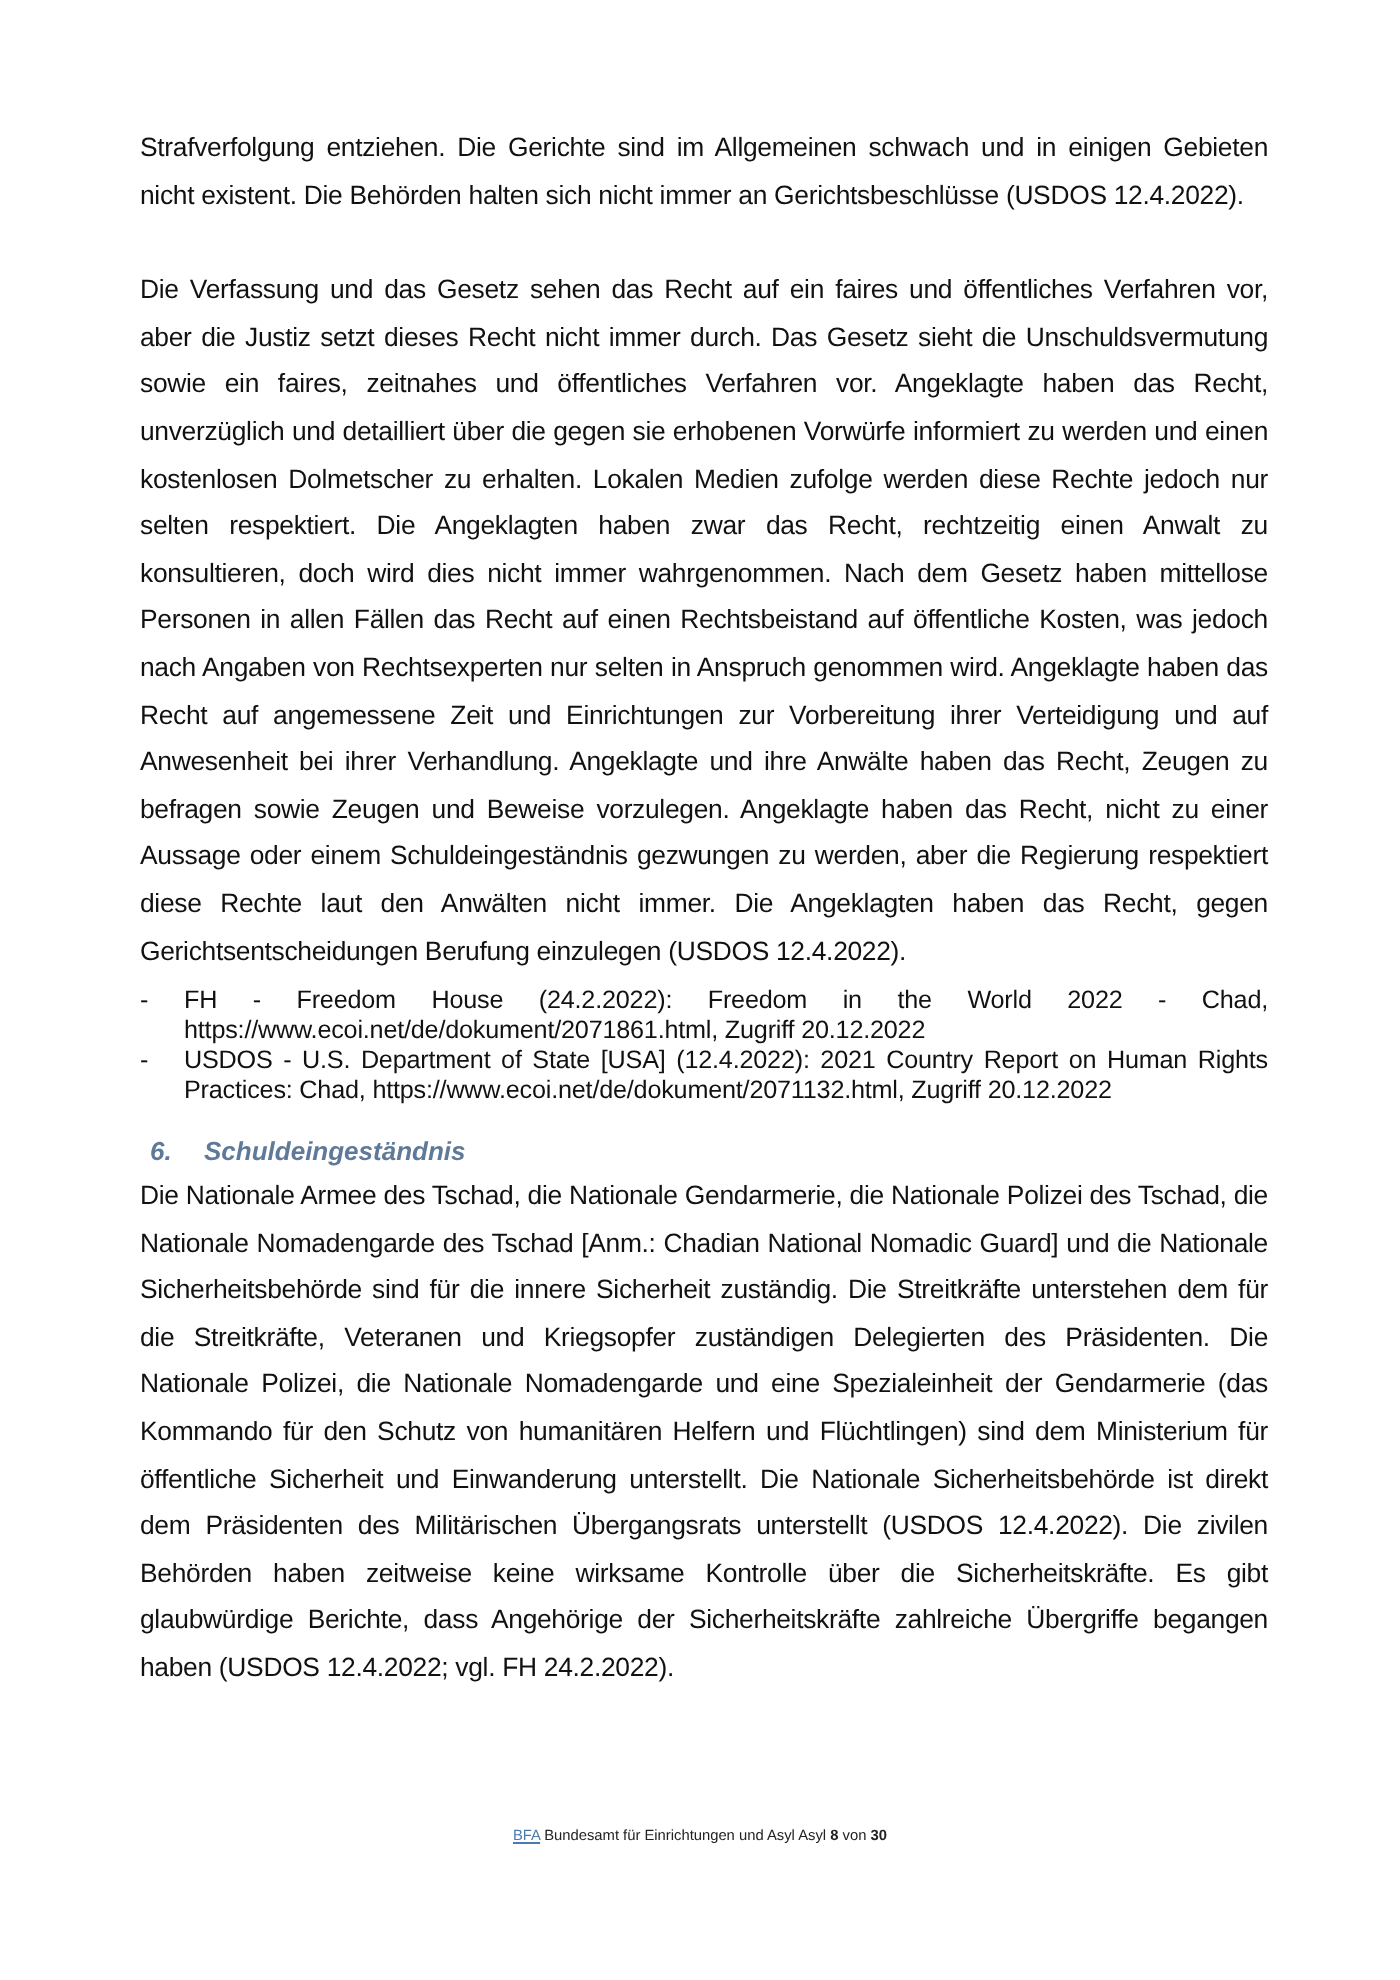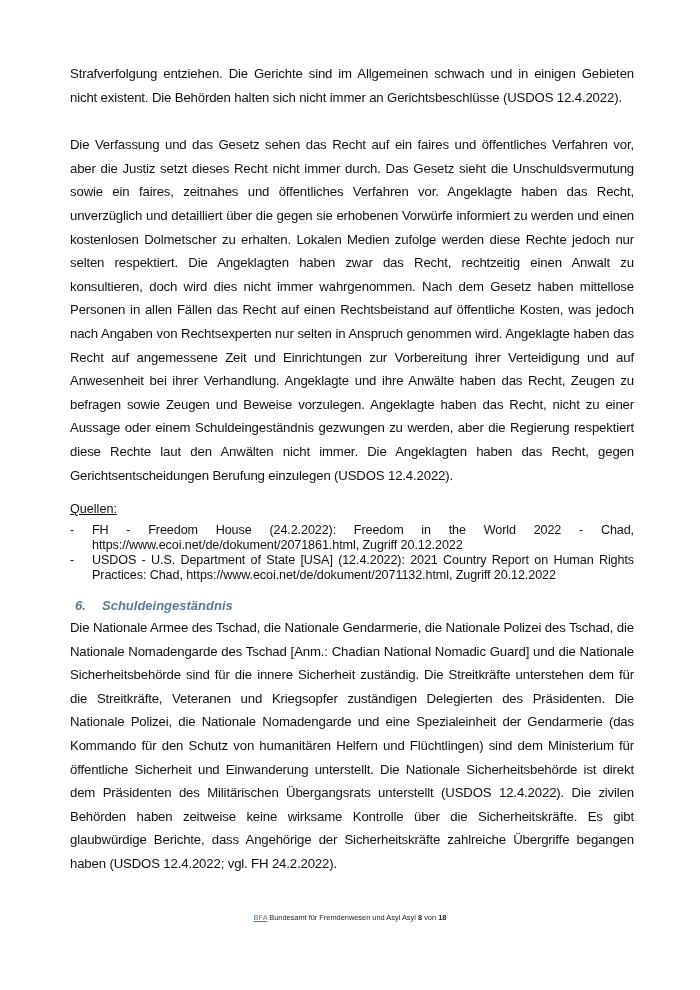--- a/index.html
+++ b/index.html
@@ -86,21 +86,20 @@
 </head>
 <body>
 
 <div class="page">
   <div class="content">
 
     <p class="body-para">Strafverfolgung entziehen. Die Gerichte sind im Allgemeinen schwach und in einigen Gebieten nicht existent. Die Behörden halten sich nicht immer an Gerichtsbeschlüsse (USDOS 12.4.2022).</p>
     <div class="gap-para"></div>
     <p class="body-para">Die Verfassung und das Gesetz sehen das Recht auf ein faires und öffentliches Verfahren vor, aber die Justiz setzt dieses Recht nicht immer durch. Das Gesetz sieht die Unschuldsvermutung sowie ein faires, zeitnahes und öffentliches Verfahren vor. Angeklagte haben das Recht, unverzüglich und detailliert über die gegen sie erhobenen Vorwürfe informiert zu werden und einen kostenlosen Dolmetscher zu erhalten. Lokalen Medien zufolge werden diese Rechte jedoch nur selten respektiert. Die Angeklagten haben zwar das Recht, rechtzeitig einen Anwalt zu konsultieren, doch wird dies nicht immer wahrgenommen. Nach dem Gesetz haben mittellose Personen in allen Fällen das Recht auf einen Rechtsbeistand auf öffentliche Kosten, was jedoch nach Angaben von Rechtsexperten nur selten in Anspruch genommen wird. Angeklagte haben das Recht auf angemessene Zeit und Einrichtungen zur Vorbereitung ihrer Verteidigung und auf Anwesenheit bei ihrer Verhandlung. Angeklagte und ihre Anwälte haben das Recht, Zeugen zu befragen sowie Zeugen und Beweise vorzulegen. Angeklagte haben das Recht, nicht zu einer Aussage oder einem Schuldeingeständnis gezwungen zu werden, aber die Regierung respektiert diese Rechte laut den Anwälten nicht immer. Die Angeklagten haben das Recht, gegen Gerichtsentscheidungen Berufung einzulegen (USDOS 12.4.2022).</p>
 
-    <div class="sources-heading">Quellen:</div>
     <ul class="sources">
       <li>
         <span class="dash">-</span>
         <span>FH - Freedom House (24.2.2022): Freedom in the World 2022 - Chad, https://www.ecoi.net/de/dokument/2071861.html, Zugriff 20.12.2022</span>
       </li>
       <li>
         <span class="dash">-</span>
         <span>USDOS - U.S. Department of State [USA] (12.4.2022): 2021 Country Report on Human Rights Practices: Chad, https://www.ecoi.net/de/dokument/2071132.html, Zugriff 20.12.2022</span>
       </li>
     </ul>
@@ -108,19 +107,19 @@
     <div class="section-heading">
       <span class="num">6.</span>
       <span>Schuldeingeständnis</span>
     </div>
     <p class="body-para section-para">Die Nationale Armee des Tschad, die Nationale Gendarmerie, die Nationale Polizei des Tschad, die Nationale Nomadengarde des Tschad [Anm.: Chadian National Nomadic Guard] und die Nationale Sicherheitsbehörde sind für die innere Sicherheit zuständig. Die Streitkräfte unterstehen dem für die Streitkräfte, Veteranen und Kriegsopfer zuständigen Delegierten des Präsidenten. Die Nationale Polizei, die Nationale Nomadengarde und eine Spezialeinheit der Gendarmerie (das Kommando für den Schutz von humanitären Helfern und Flüchtlingen) sind dem Ministerium für öffentliche Sicherheit und Einwanderung unterstellt. Die Nationale Sicherheitsbehörde ist direkt dem Präsidenten des Militärischen Übergangsrats unterstellt (USDOS 12.4.2022). Die zivilen Behörden haben zeitweise keine wirksame Kontrolle über die Sicherheitskräfte. Es gibt glaubwürdige Berichte, dass Angehörige der Sicherheitskräfte zahlreiche Übergriffe begangen haben (USDOS 12.4.2022; vgl. FH 24.2.2022).</p>
 
   </div>
 
   <div class="footer">
     <span class="brand">BFA</span>
-    <span>Bundesamt für Fremdenwesen und Asyl</span>
+    <span>Bundesamt für Einrichtungen und Asyl</span>
     <span>Asyl</span>
     <b>8</b>
     <span>von</span>
-    <b>18</b>
+    <b>30</b>
   </div>
 </div>
 
 </body></html>

